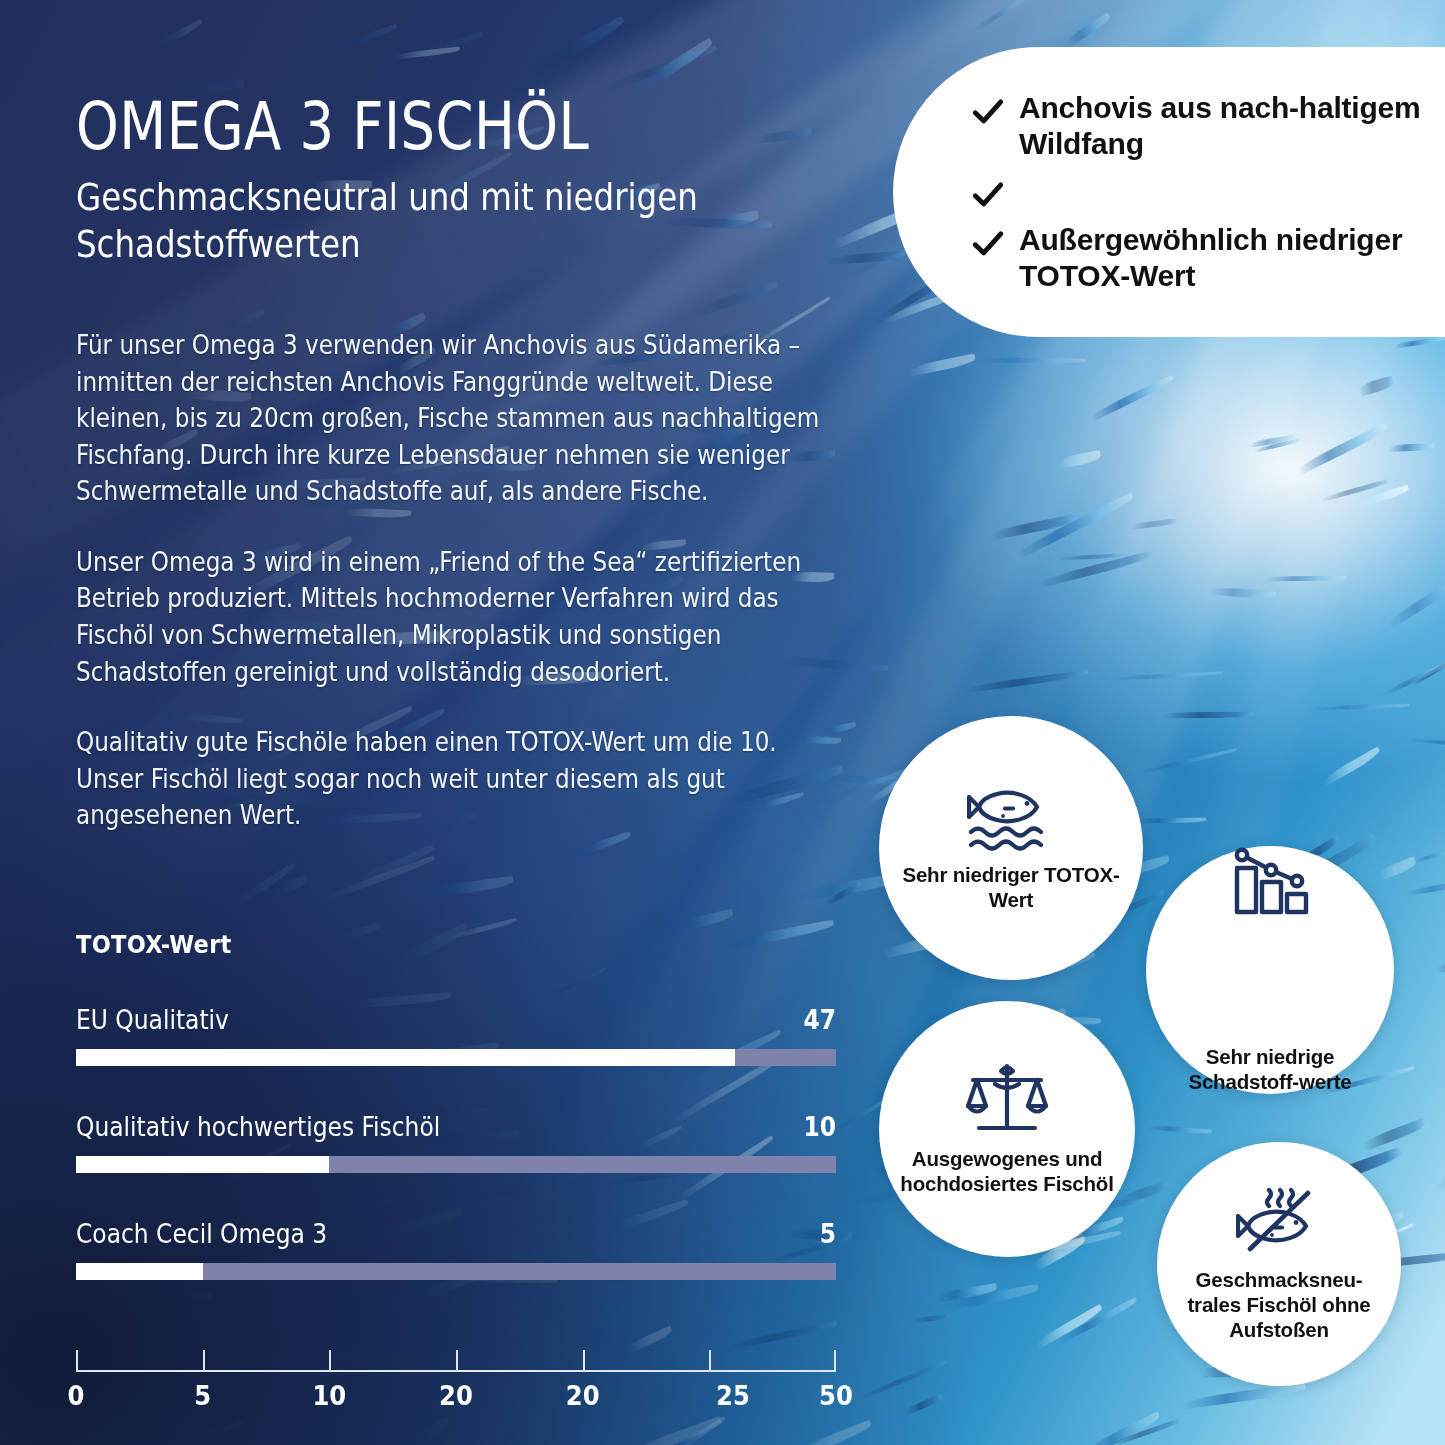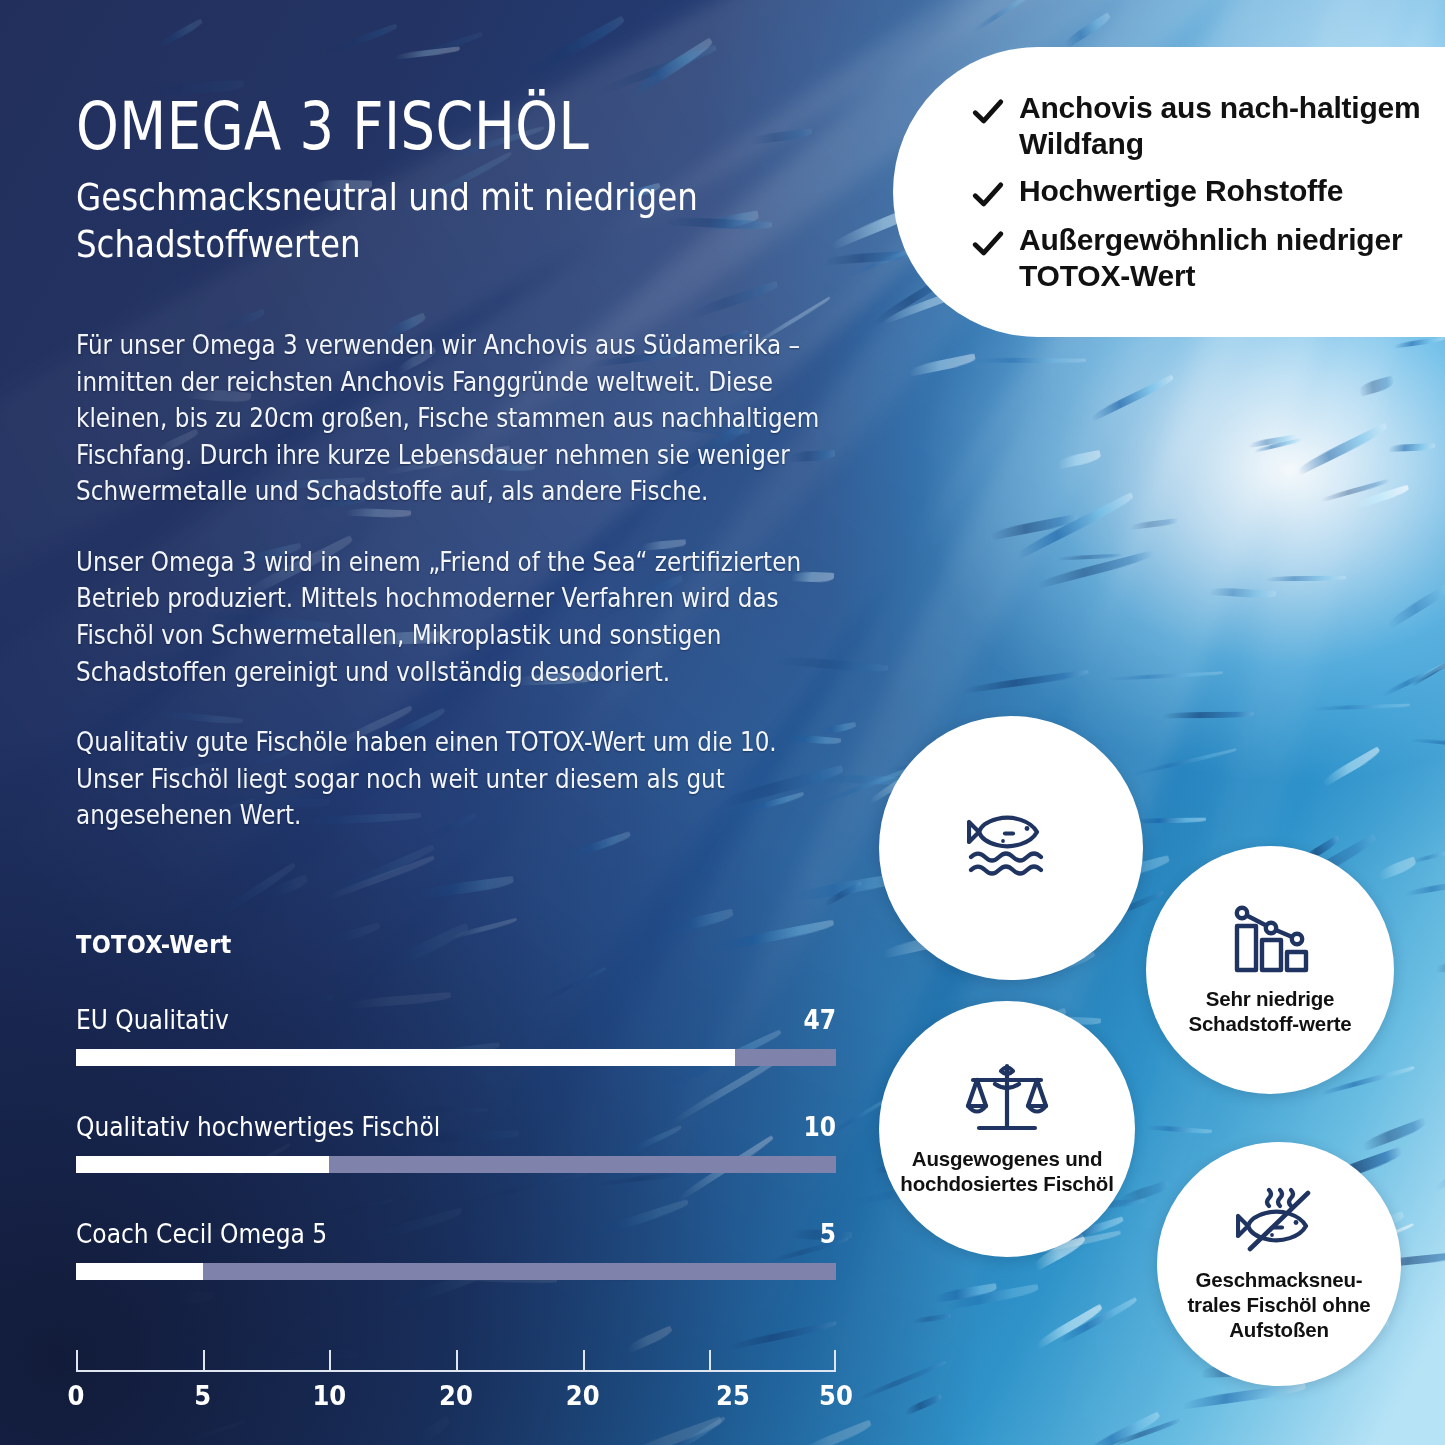--- a/index.html
+++ b/index.html
@@ -168,21 +168,21 @@
   }
   .badge .ico { display:block; margin-bottom: 8px; color:#1f3461; }
   .badge .ico svg { display:block; }
   .badge .cap {
     font-size: 20.5px; line-height: 1.22; font-weight:700; color:#111111;
     font-family: "Liberation Sans", sans-serif;
     letter-spacing: -.2px;
     padding: 0 18px;
   }
   #badge-totox      { left:879px;  top:716px;  width:264px; height:264px; }
-  #badge-schadstoff { left:1146px; top:846px;  width:248px; height:248px; }
+  #badge-schadstoff { left:1146px; top:846px;  width:248px; height:248px;justify-content:space-between; }
   #badge-balance    { left:879px;  top:1001px; width:256px; height:256px; }
   #badge-taste      { left:1157px; top:1142px; width:244px; height:244px; }
 </style>
 </head>
 <body>
 
 <div id="stage">
 
   <div class="bg-base"></div>
   <div class="rays" id="rays">
@@ -451,21 +451,21 @@
         <span class="bar-label">Qualitativ hochwertiges Fischöl</span>
         <span class="bar-value">10</span>
       </div>
       <div class="track">
         <div class="fill" id="fill-1" style="width: 253.333px;"></div>
       </div>
     </div>
 
     <div class="bar-row">
       <div class="bar-head">
-        <span class="bar-label">Coach Cecil Omega 5</span>
+        <span class="bar-label">Coach Cecil Omega 3</span>
         <span class="bar-value">5</span>
       </div>
       <div class="track">
         <div class="fill" id="fill-2" style="width: 126.667px;"></div>
       </div>
     </div>
 
     <div class="axis">
       <div class="axis-line"></div>
       <div id="ticks">
@@ -497,21 +497,20 @@
           </svg>
       </span>
       <span class="check-text">Anchovis aus nach-haltigem Wildfang</span>
     </div>
     <div class="check-item">
       <span class="chk">
         <svg viewBox="0 0 24 24" fill="none" stroke="currentColor" stroke-width="3.4" stroke-linecap="round" stroke-linejoin="round">
             <path d="M3 13.2 L9 19 L21 5.5"></path>
           </svg>
       </span>
-      <span class="check-text">Hochwertige Rohstoffe</span>
     </div>
     <div class="check-item">
       <span class="chk">
         <svg viewBox="0 0 24 24" fill="none" stroke="currentColor" stroke-width="3.4" stroke-linecap="round" stroke-linejoin="round">
             <path d="M3 13.2 L9 19 L21 5.5"></path>
           </svg>
       </span>
       <span class="check-text">Außergewöhnlich niedriger TOTOX-Wert</span>
     </div>
   </div>
@@ -521,20 +520,21 @@
       <svg width="88" height="70" viewBox="0 0 88 70" fill="none" stroke="currentColor" stroke-width="4.2" stroke-linecap="round" stroke-linejoin="round">
         <path d="M30 10c16-4 34 2 40 13 -6 11 -24 17 -40 13 -10 -2.5 -16 -7 -18 -13 2 -6 8 -10.5 18 -13Z"></path>
         <path d="M12 23 L2 13 v20 Z"></path>
         <circle cx="60" cy="19.5" r="2.4" fill="currentColor" stroke="none"></circle>
         <path d="M38 24.5 h8"></path>
         <circle cx="36" cy="32" r="1.9" fill="currentColor" stroke="none"></circle>
         <path d="M4 48q7-7 14 0t14 0t14 0t14 0t14 0"></path>
         <path d="M4 61q7-7 14 0t14 0t14 0t14 0t14 0"></path>
       </svg>
     </span>
+    <span class="cap">Sehr niedriger TOTOX-Wert</span>
   </div>
 
   <div class="badge" id="badge-schadstoff">
     <span class="ico">
       <svg width="82" height="74" viewBox="0 0 82 74" fill="none" stroke="currentColor" stroke-width="4.4" stroke-linecap="round" stroke-linejoin="round">
         <rect x="8" y="22" width="19" height="44"></rect>
         <rect x="33" y="36" width="19" height="30"></rect>
         <rect x="58" y="48" width="19" height="18"></rect>
         <path d="M13 9 L42 24 L68 35"></path>
         <circle cx="13" cy="9" r="5.2" fill="#fff"></circle>

